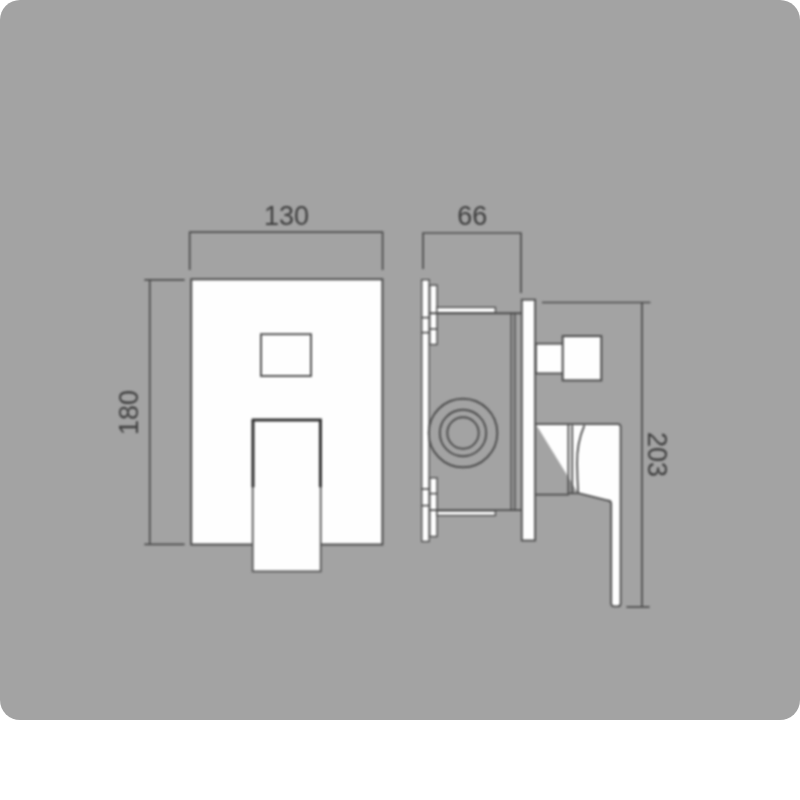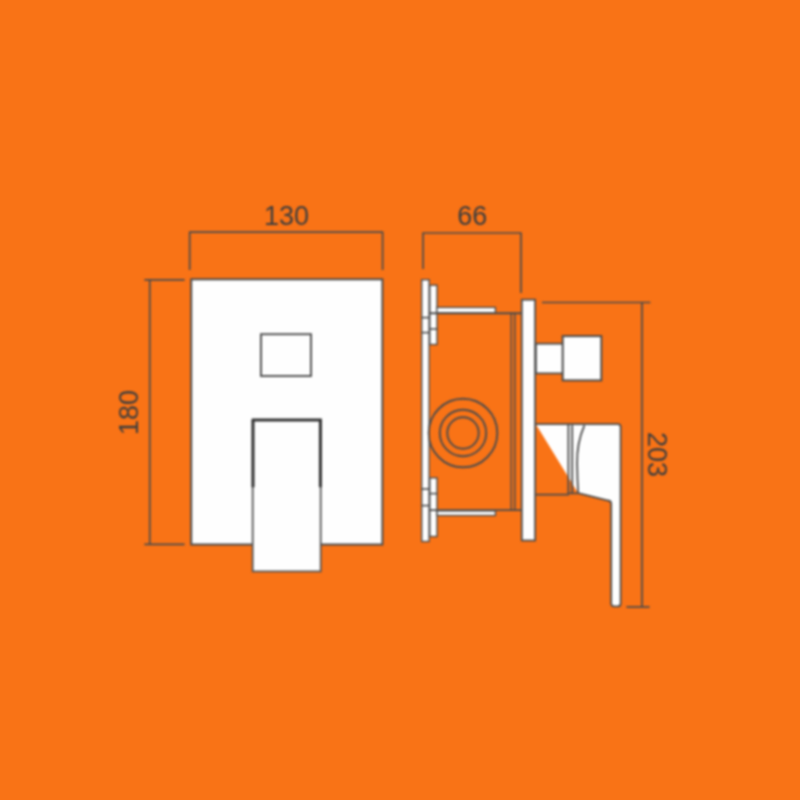--- a/index.html
+++ b/index.html
@@ -1,16 +1,16 @@
 <!DOCTYPE html>
 <html><head>
 <meta charset="utf-8">
 <style>
   html,body{margin:0;padding:0;background:#ffffff;}
-  .wrap{width:800px;height:800px;position:relative;background:#f97316;overflow:hidden;}
+  .wrap{width:800px;height:720px;position:relative;background:#a3a3a3;overflow:hidden;border-radius:20px;}
   svg{display:block;filter:blur(0.85px);}
   text{font-family:"Liberation Sans",sans-serif;fill:#3e3e3e;}
 </style>
 </head>
 <body>
 <div class="wrap">
 <svg width="800" height="800" viewBox="0 0 800 800">
   <g stroke="#4c4c4c" stroke-width="1.7" fill="none" stroke-linecap="butt">
 
     <text x="286.5" y="224.5" font-size="27" text-anchor="middle" stroke="none">130</text>

